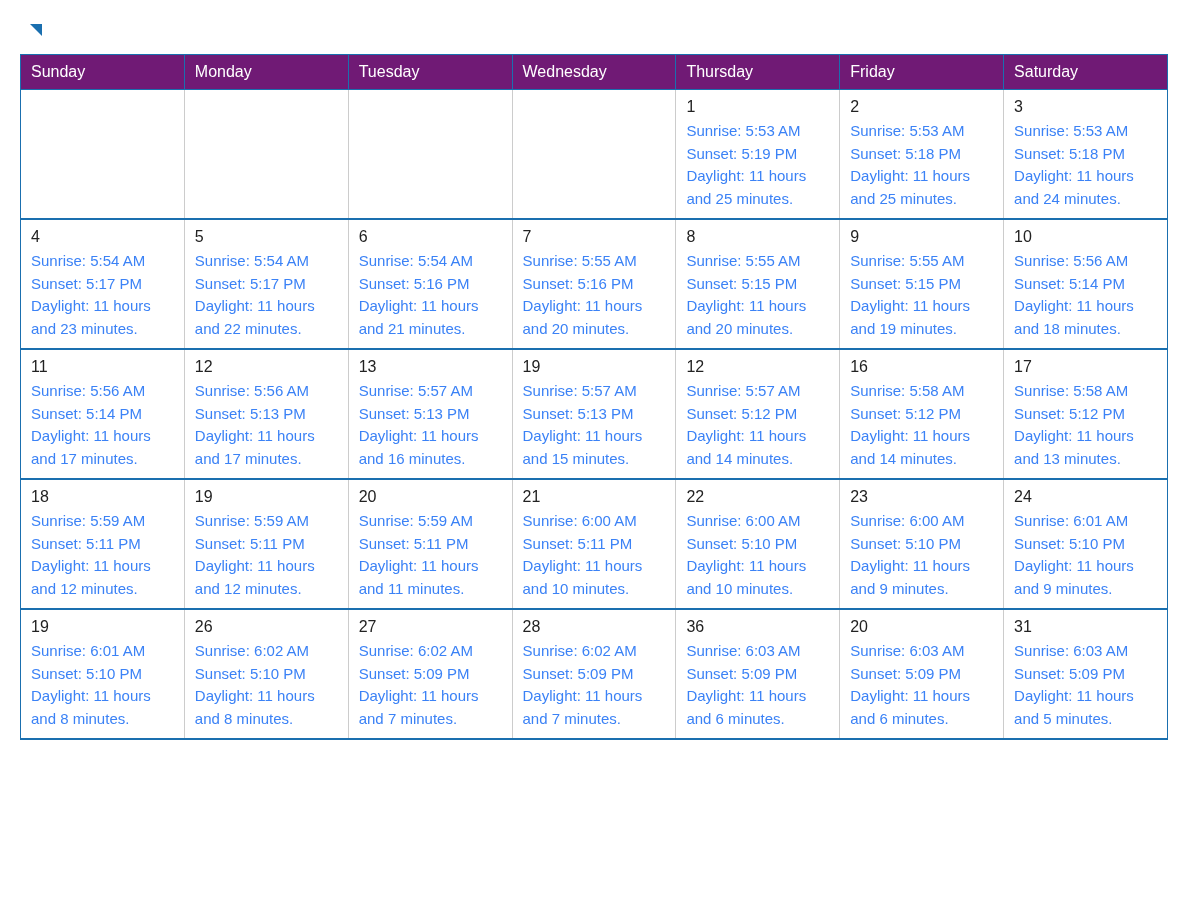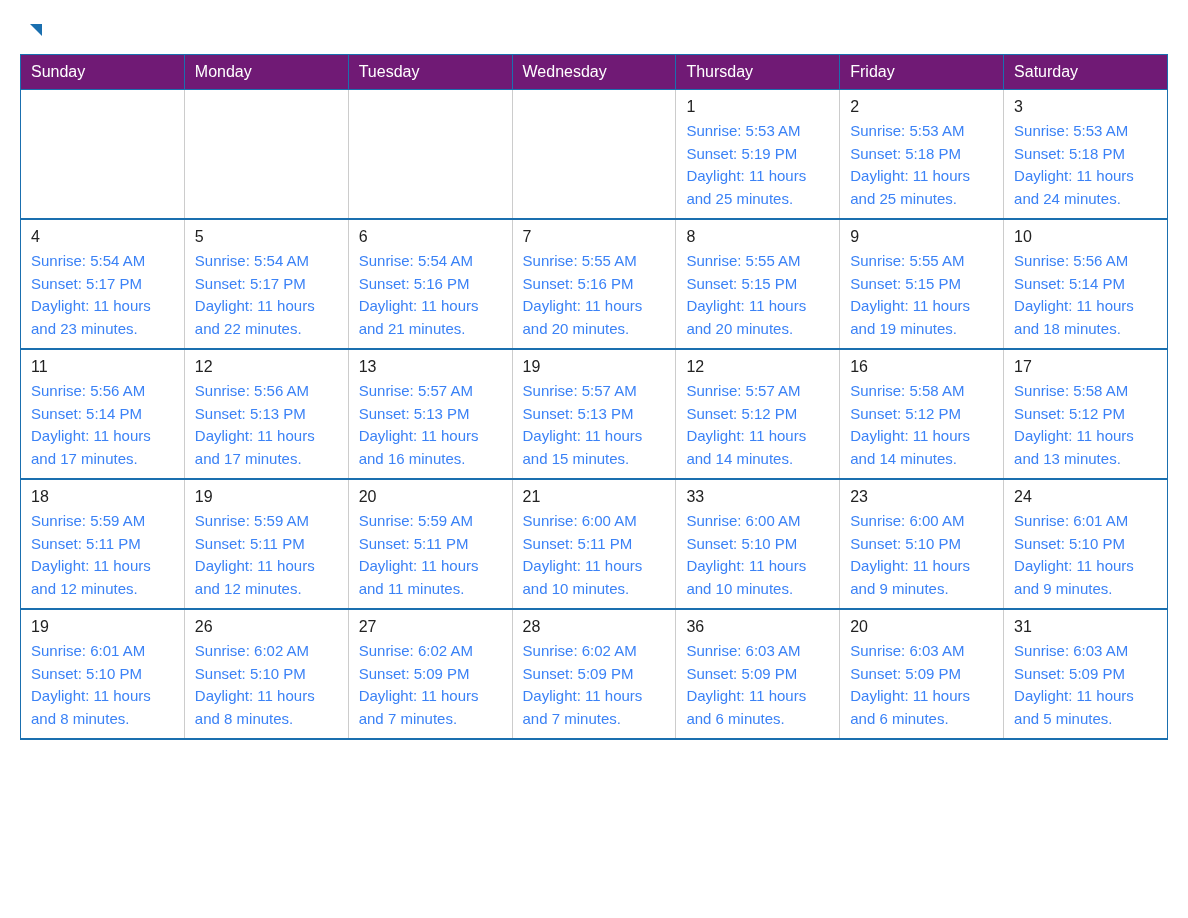--- a/index.html
+++ b/index.html
@@ -274,21 +274,21 @@
 Sunset: 5:11 PM
 Daylight: 11 hours and 11 minutes.</div>
         </td>
         <td>
           <span class="day-number">21</span>
           <div class="day-info">Sunrise: 6:00 AM
 Sunset: 5:11 PM
 Daylight: 11 hours and 10 minutes.</div>
         </td>
         <td>
-          <span class="day-number">33</span>
+          <span class="day-number">22</span>
           <div class="day-info">Sunrise: 6:00 AM
 Sunset: 5:10 PM
 Daylight: 11 hours and 10 minutes.</div>
         </td>
         <td>
           <span class="day-number">23</span>
           <div class="day-info">Sunrise: 6:00 AM
 Sunset: 5:10 PM
 Daylight: 11 hours and 9 minutes.</div>
         </td>

